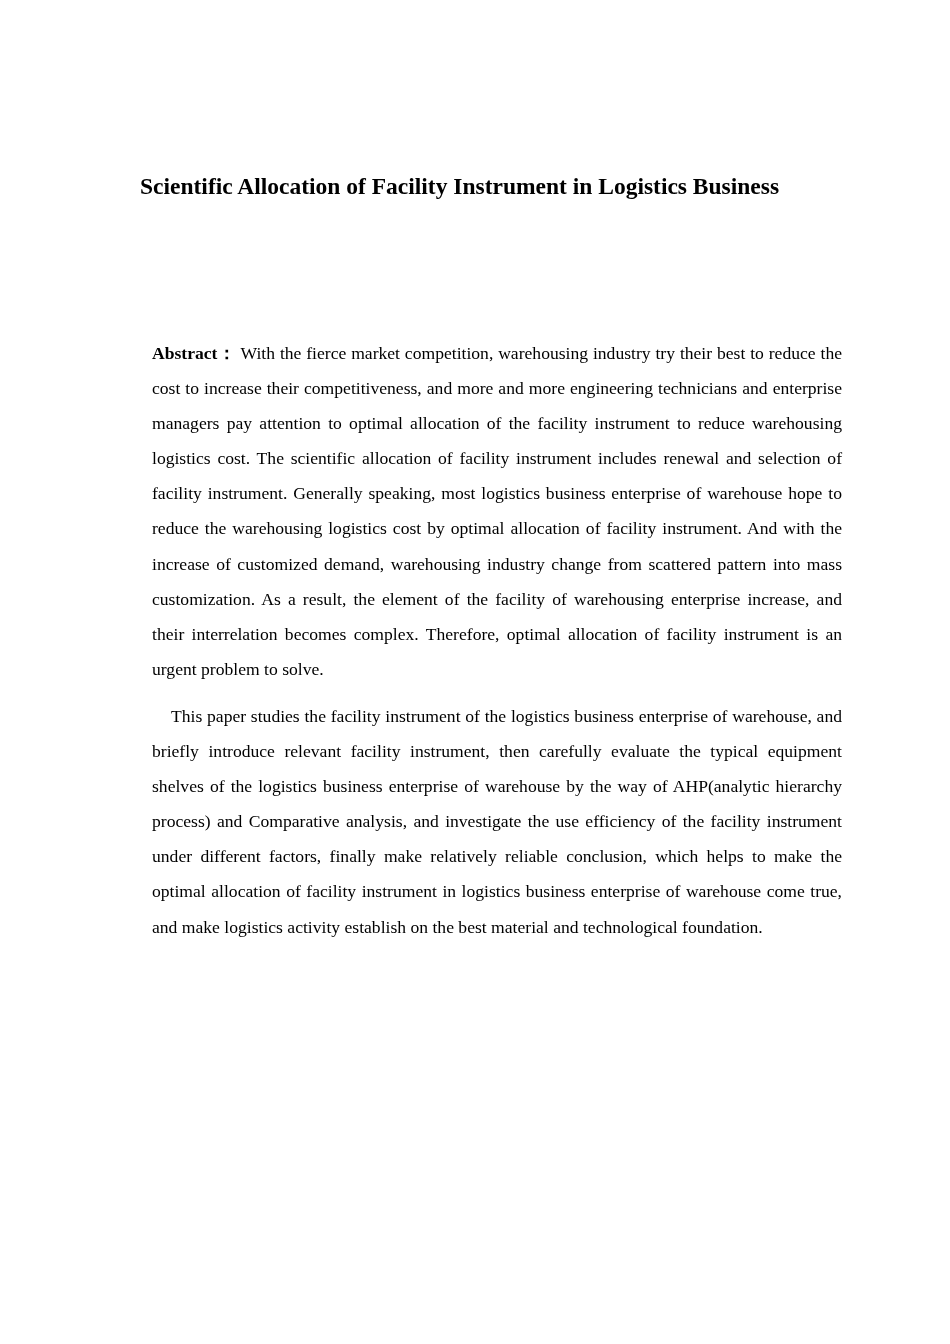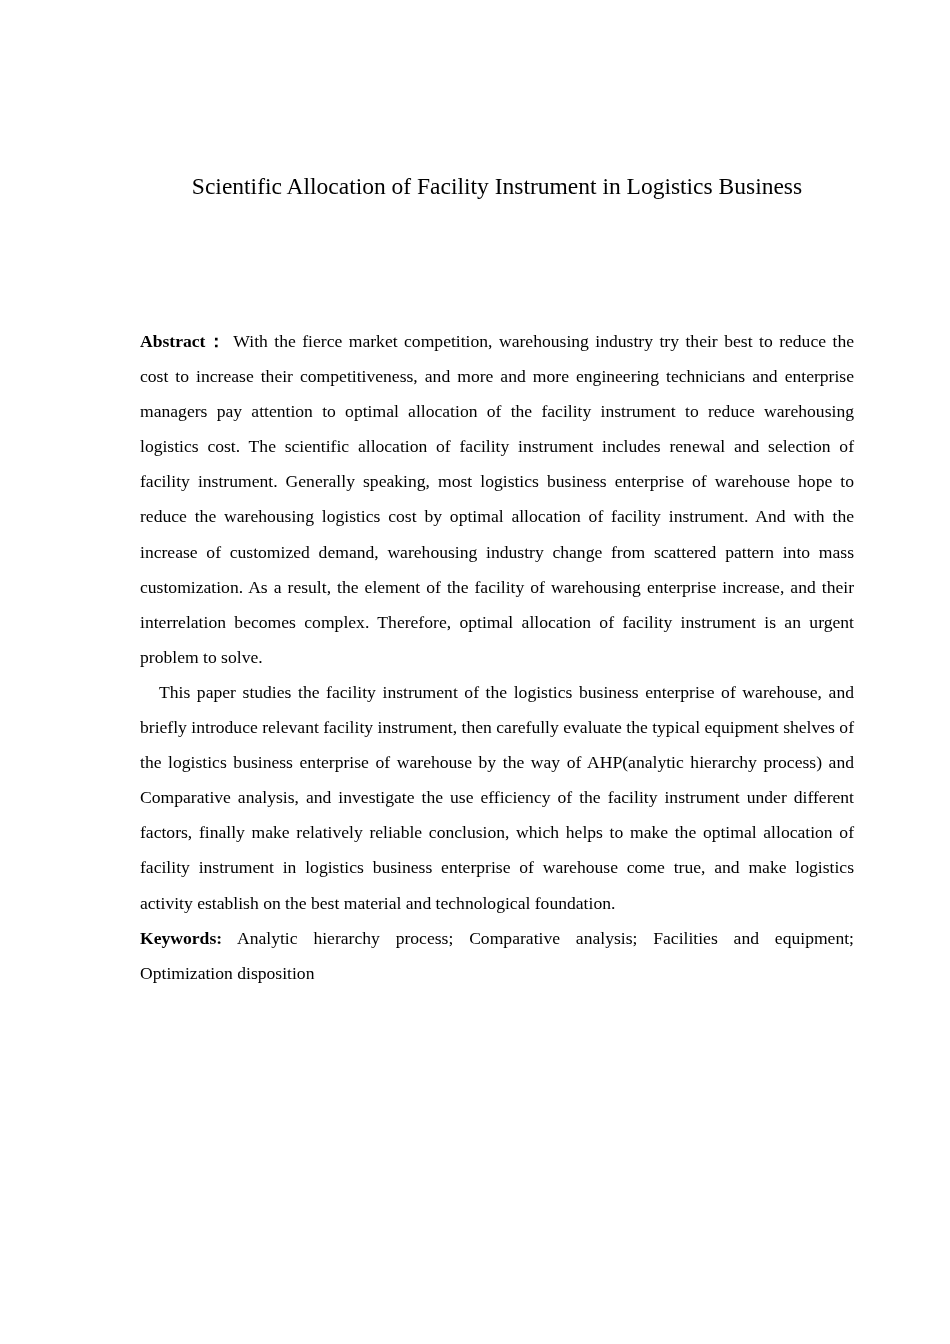--- a/index.html
+++ b/index.html
@@ -19,52 +19,51 @@
       position: absolute;
       left: 0; top: 0;
       width: 950px; height: 1344px;
       background: #ffffff;
     }
     .title {
       position: absolute;
       left: 140px;
       width: 714px;
       top: 172px;
-      text-align: center;
+      text-align: left;
       font-size: 23.5px;
       line-height: 29px;
-      font-weight: normal;
+      font-weight: bold;
       margin: 0;
     }
     .title span { display: block; }
     .body-block {
       position: absolute;
       left: 140px;
       width: 714px;
       top: 324px;
       font-size: 17.6px;
       line-height: 35.1px;
     }
     .body-block p {
-      margin: 0;
+      margin: 12px;
       text-align: justify;
     }
     .abstract-label, .keywords-label {
       font-weight: bold;
     }
     .indent {
       text-indent: 19px;
     }
   </style>
 </head>
 <body>
 
 <div class="page">
   <h1 class="title">
     <span>Scientific Allocation of Facility Instrument in Logistics Business</span>
   </h1>
 
   <div class="body-block">
     <p><span class="abstract-label">Abstract：</span><span> With the fierce market competition, warehousing industry try their best to reduce the cost to increase their competitiveness, and more and more engineering technicians and enterprise managers pay attention to optimal allocation of the facility instrument to reduce warehousing logistics cost. The scientific allocation of facility instrument includes renewal and selection of facility instrument. Generally speaking, most logistics business enterprise of warehouse hope to reduce the warehousing logistics cost by optimal allocation of facility instrument. And with the increase of customized demand, warehousing industry change from scattered pattern into mass customization. As a result, the element of the facility of warehousing enterprise increase, and their interrelation becomes complex. Therefore, optimal allocation of facility instrument is an urgent problem to solve.</span></p>
     <p class="indent">This paper studies the facility instrument of the logistics business enterprise of warehouse, and briefly introduce relevant facility instrument, then carefully evaluate the typical equipment shelves of the logistics business enterprise of warehouse by the way of AHP(analytic hierarchy process) and Comparative analysis, and investigate the use efficiency of the facility instrument under different factors, finally make relatively reliable conclusion, which helps to make the optimal allocation of facility instrument in logistics business enterprise of warehouse come true, and make logistics activity establish on the best material and technological foundation.</p>
-    <p><span class="keywords-label">Keywords:</span><span> Analytic hierarchy process; Comparative analysis; Facilities and equipment; Optimization disposition</span></p>
   </div>
 </div>
 
 </body></html>

